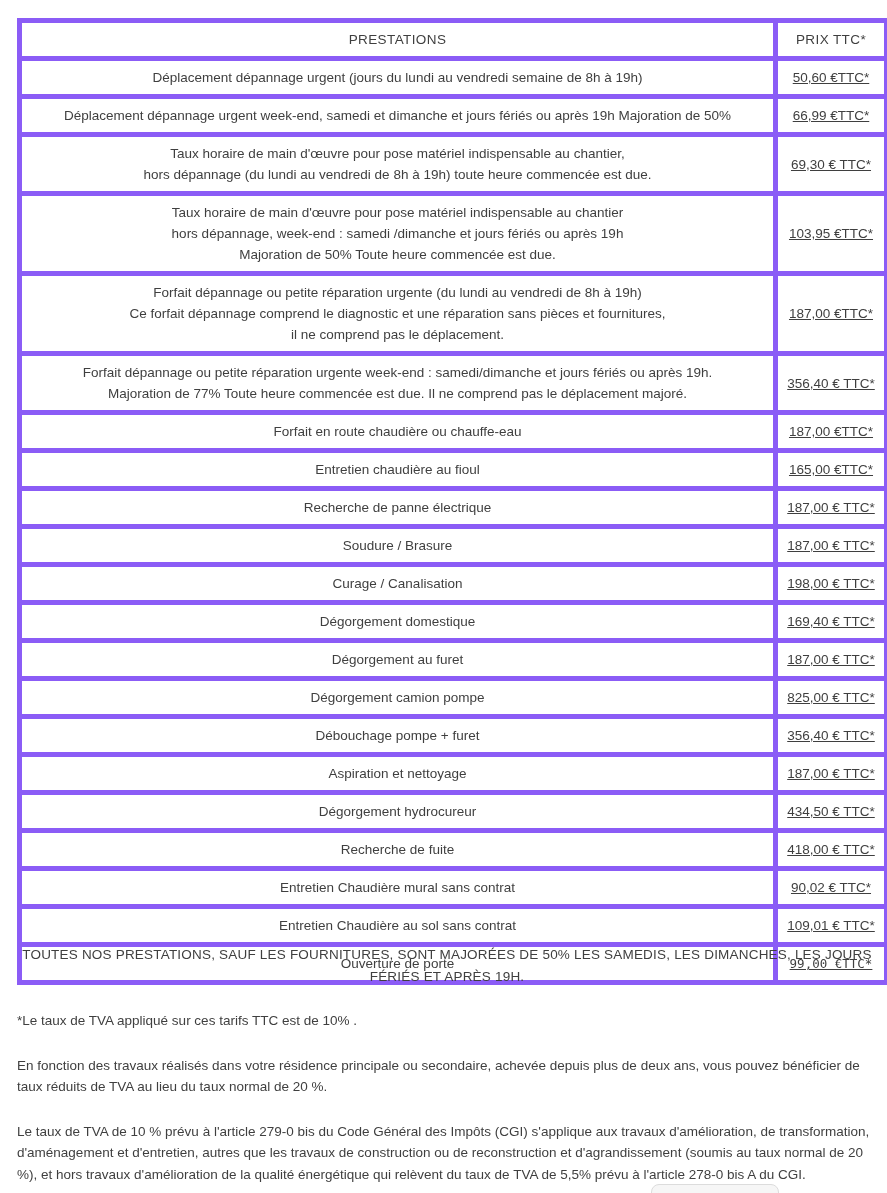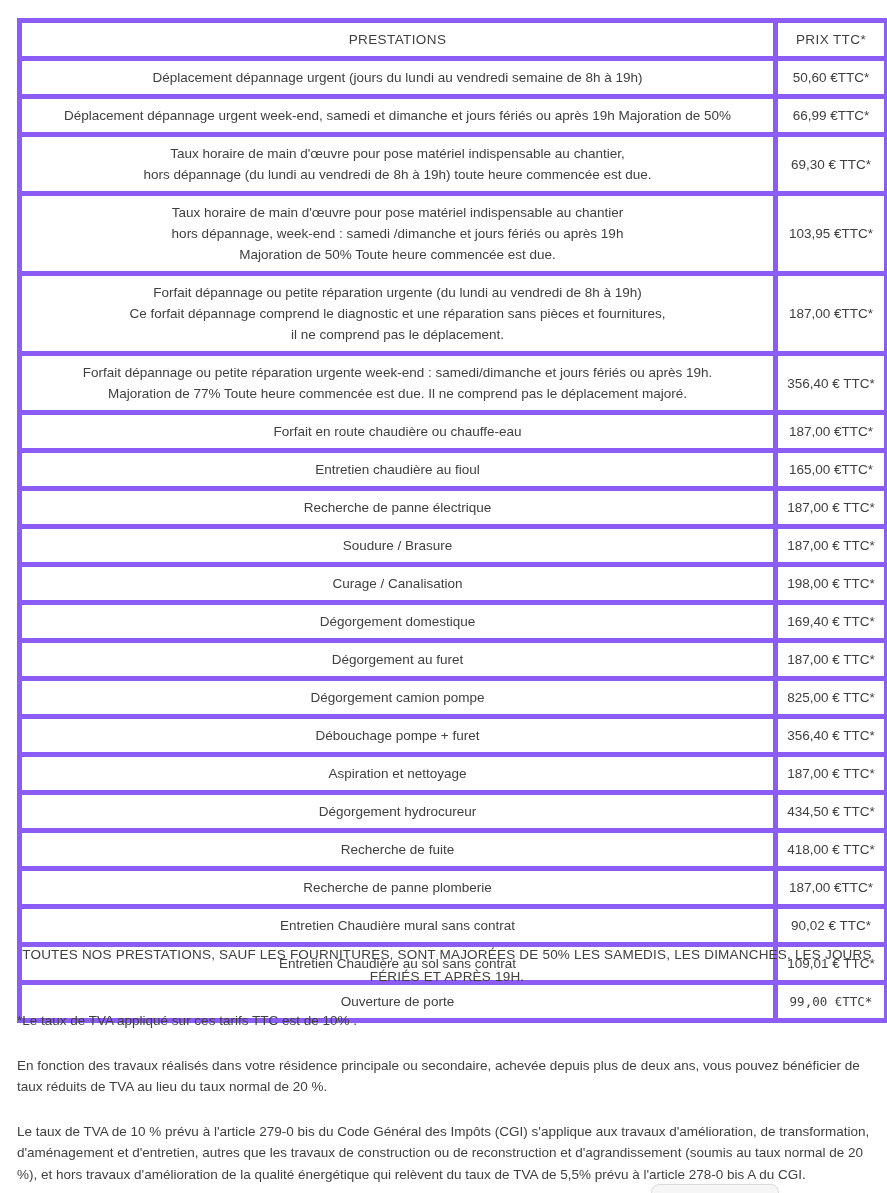--- a/index.html
+++ b/index.html
@@ -29,21 +29,21 @@
     line-height: 21px;
     font-weight: 400;
     text-align: center;
     vertical-align: middle;
     color: #3f3f3f;
   }
   .price-table th {
     letter-spacing: 0.4px;
   }
   .cell-prestation { white-space: pre-line; }
-  .cell-prix { white-space: nowrap; }
+  .cell-prix { white-space: nowrap; text-decoration: underline; }
   .cell-prix.mono {
     font-family: "DejaVu Sans Mono", monospace;
     font-size: 12.5px;
     margin-top: 29px;
   }
   .notes {
     position: absolute;
     left: 17px;
     top: 944px;
     width: 860px;
@@ -156,24 +156,20 @@
   </tr>
       <tr>
     <td class="cell-prestation">Dégorgement hydrocureur</td>
     <td class="cell-prix">434,50 € TTC*</td>
   </tr>
       <tr>
     <td class="cell-prestation">Recherche de fuite</td>
     <td class="cell-prix">418,00 € TTC*</td>
   </tr>
       <tr>
-    <td class="cell-prestation">Recherche de panne plomberie</td>
-    <td class="cell-prix">187,00 €TTC*</td>
-  </tr>
-      <tr>
     <td class="cell-prestation">Entretien Chaudière mural sans contrat</td>
     <td class="cell-prix">90,02 € TTC*</td>
   </tr>
       <tr>
     <td class="cell-prestation">Entretien Chaudière au sol sans contrat</td>
     <td class="cell-prix">109,01 € TTC*</td>
   </tr>
       <tr>
     <td class="cell-prestation">Ouverture de porte</td>
     <td class="cell-prix mono">99,00 €TTC*</td>

